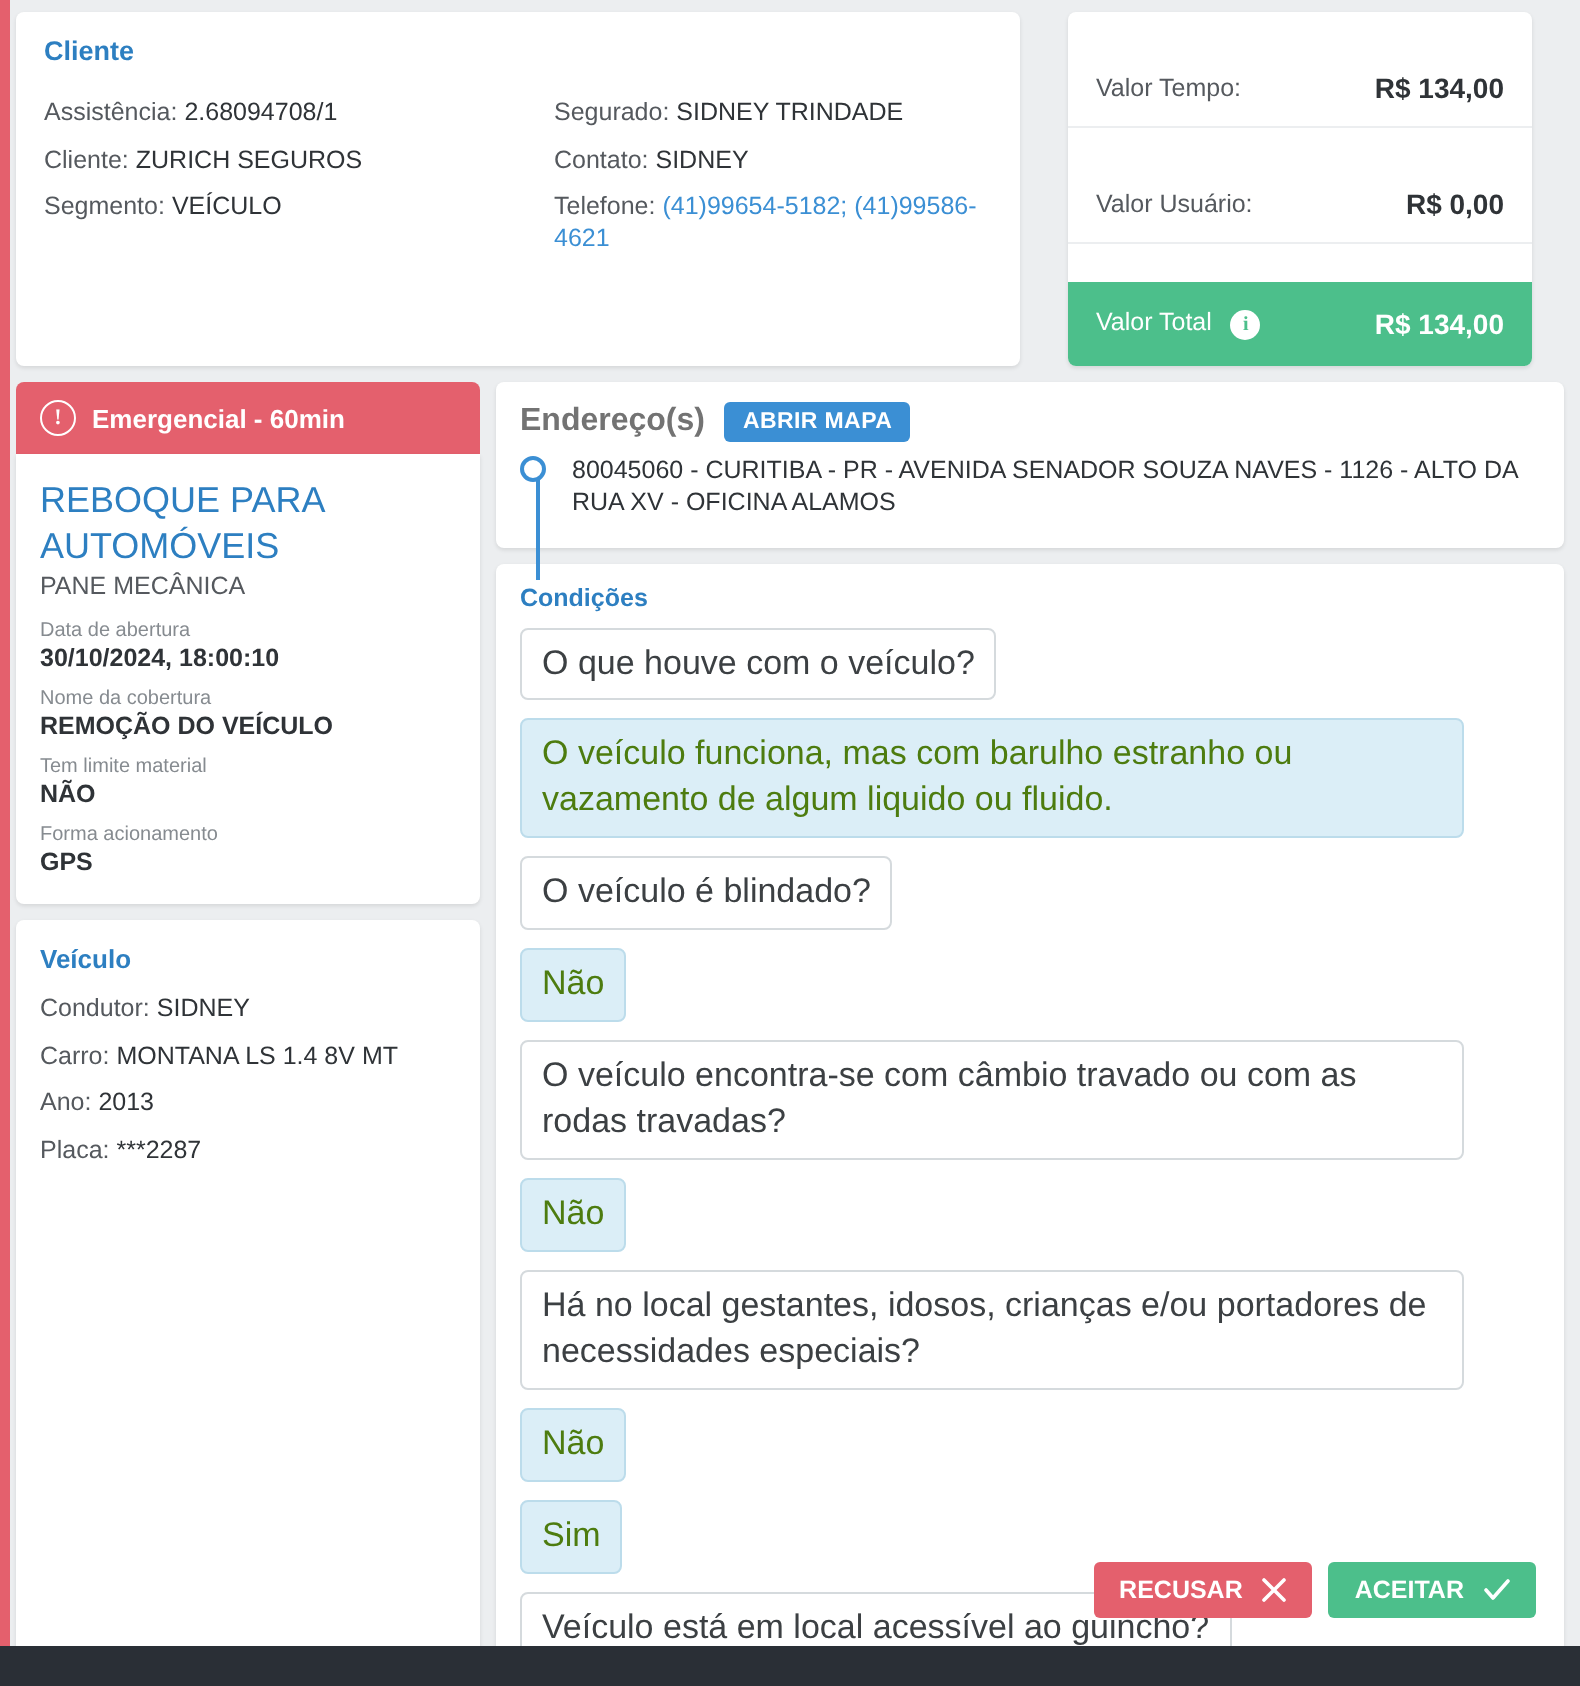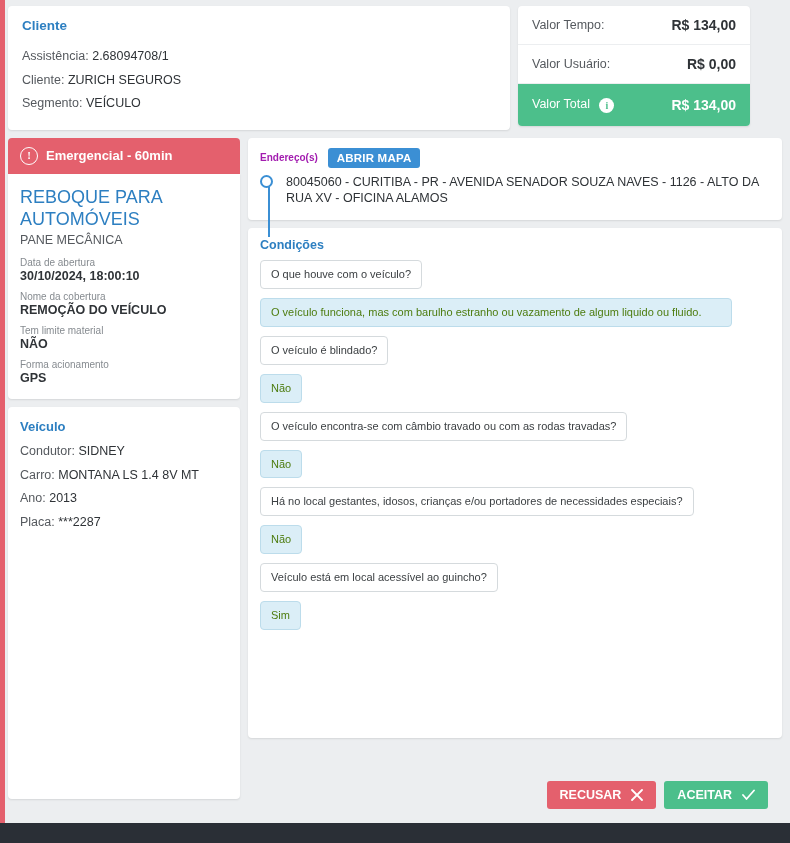--- a/index.html
+++ b/index.html
@@ -24,21 +24,21 @@
   }
   .card {
     background: #ffffff;
     border-radius: 4px;
     box-shadow: 0 1px 2px rgba(0,0,0,0.10);
   }
 
   
   .top-row {
     display: flex;
-    gap: 8px;
+    gap: 24px;
     padding: 6px 8px 0 8px;
     box-sizing: border-box;
   }
   .client-card {
     width: 502px;
     min-height: 120px;
     box-sizing: border-box;
     padding: 12px 14px 10px 14px;
     position: relative;
   }
@@ -74,20 +74,21 @@
     align-self: flex-start;
   }
   .value-row {
     display: flex;
     justify-content: space-between;
     align-items: center;
     padding: 11px 14px;
     font-size: 12.5px;
     color: #55595e;
     border-bottom: 1px solid #eceef0;
+    margin-top: 19px;
   }
   .value-row .amount {
     font-weight: bold;
     color: #2f3337;
     font-size: 14px;
   }
   .value-total {
     background: #4cbf8b;
     color: #ffffff;
     border-bottom: none;
@@ -204,23 +205,23 @@
   .addr-card {
     padding: 10px 12px 12px 12px;
     box-sizing: border-box;
   }
   .addr-head {
     display: flex;
     align-items: center;
     margin-bottom: 6px;
   }
   .addr-head .ttl {
-    color: #a21caf;
-    font-weight: bold;
-    font-size: 10px;
+    color: #737373;
+    font-weight: bold;
+    font-size: 16px;
     margin-right: 10px;
   }
   .map-btn {
     background: #3b8fd4;
     color: #ffffff;
     border: none;
     border-radius: 3px;
     font-size: 11.5px;
     font-weight: bold;
     padding: 4px 9px;
@@ -275,21 +276,21 @@
     font-weight: bold;
     font-size: 12.5px;
     margin-bottom: 8px;
   }
   .bubble {
     display: inline-block;
     max-width: 472px;
     border: 1px solid #d5dadd;
     border-radius: 4px;
     padding: 6px 10px;
-    font-size: 11px;
+    font-size: 17px;
     color: #3c4043;
     background: #ffffff;
     margin-bottom: 9px;
     line-height: 1.35;
     box-sizing: border-box;
   }
   .bubble.answer {
     background: #dbeef7;
     border-color: #bcdceb;
     color: #4d7c0f;
@@ -363,20 +364,34 @@
           </div>
           <div class="fld">
             <span>Cliente:</span>
             <span class="strong">ZURICH SEGUROS</span>
           </div>
           <div class="fld">
             <span>Segmento:</span>
             <span class="strong">VEÍCULO</span>
           </div>
         </div>
+        <div class="col-right">
+          <div class="fld">
+            <span>Segurado:</span>
+            <span class="strong">SIDNEY TRINDADE</span>
+          </div>
+          <div class="fld">
+            <span>Contato:</span>
+            <span class="strong">SIDNEY</span>
+          </div>
+          <div class="fld">
+            <span>Telefone:</span>
+            <a class="phone-link" href="#">(41)99654-5182; (41)99586-4621</a>
+          </div>
+        </div>
       </div>
     </div>
 
     <div class="card values-card">
       <div class="value-row">
         <span class="label">Valor Tempo:</span>
         <span class="amount">R$ 134,00</span>
       </div>
       <div class="value-row">
         <span class="label">Valor Usuário:</span>
@@ -478,24 +493,24 @@
         <div class="bubble-row">
           <span class="bubble answer">Não</span>
         </div>
         <div class="bubble-row">
           <span class="bubble">Há no local gestantes, idosos, crianças e/ou portadores de necessidades especiais?</span>
         </div>
         <div class="bubble-row">
           <span class="bubble answer">Não</span>
         </div>
         <div class="bubble-row">
+          <span class="bubble answer">Sim</span>
+        </div>
+        <div class="bubble-row">
           <span class="bubble">Veículo está em local acessível ao guincho?</span>
-        </div>
-        <div class="bubble-row">
-          <span class="bubble answer">Sim</span>
         </div>
       </div>
 
     </div>
   </div>
 
   <div class="footer">
     <button class="btn btn-refuse">
       <span>RECUSAR</span>
       <svg width="12" height="12" viewBox="0 0 12 12">

